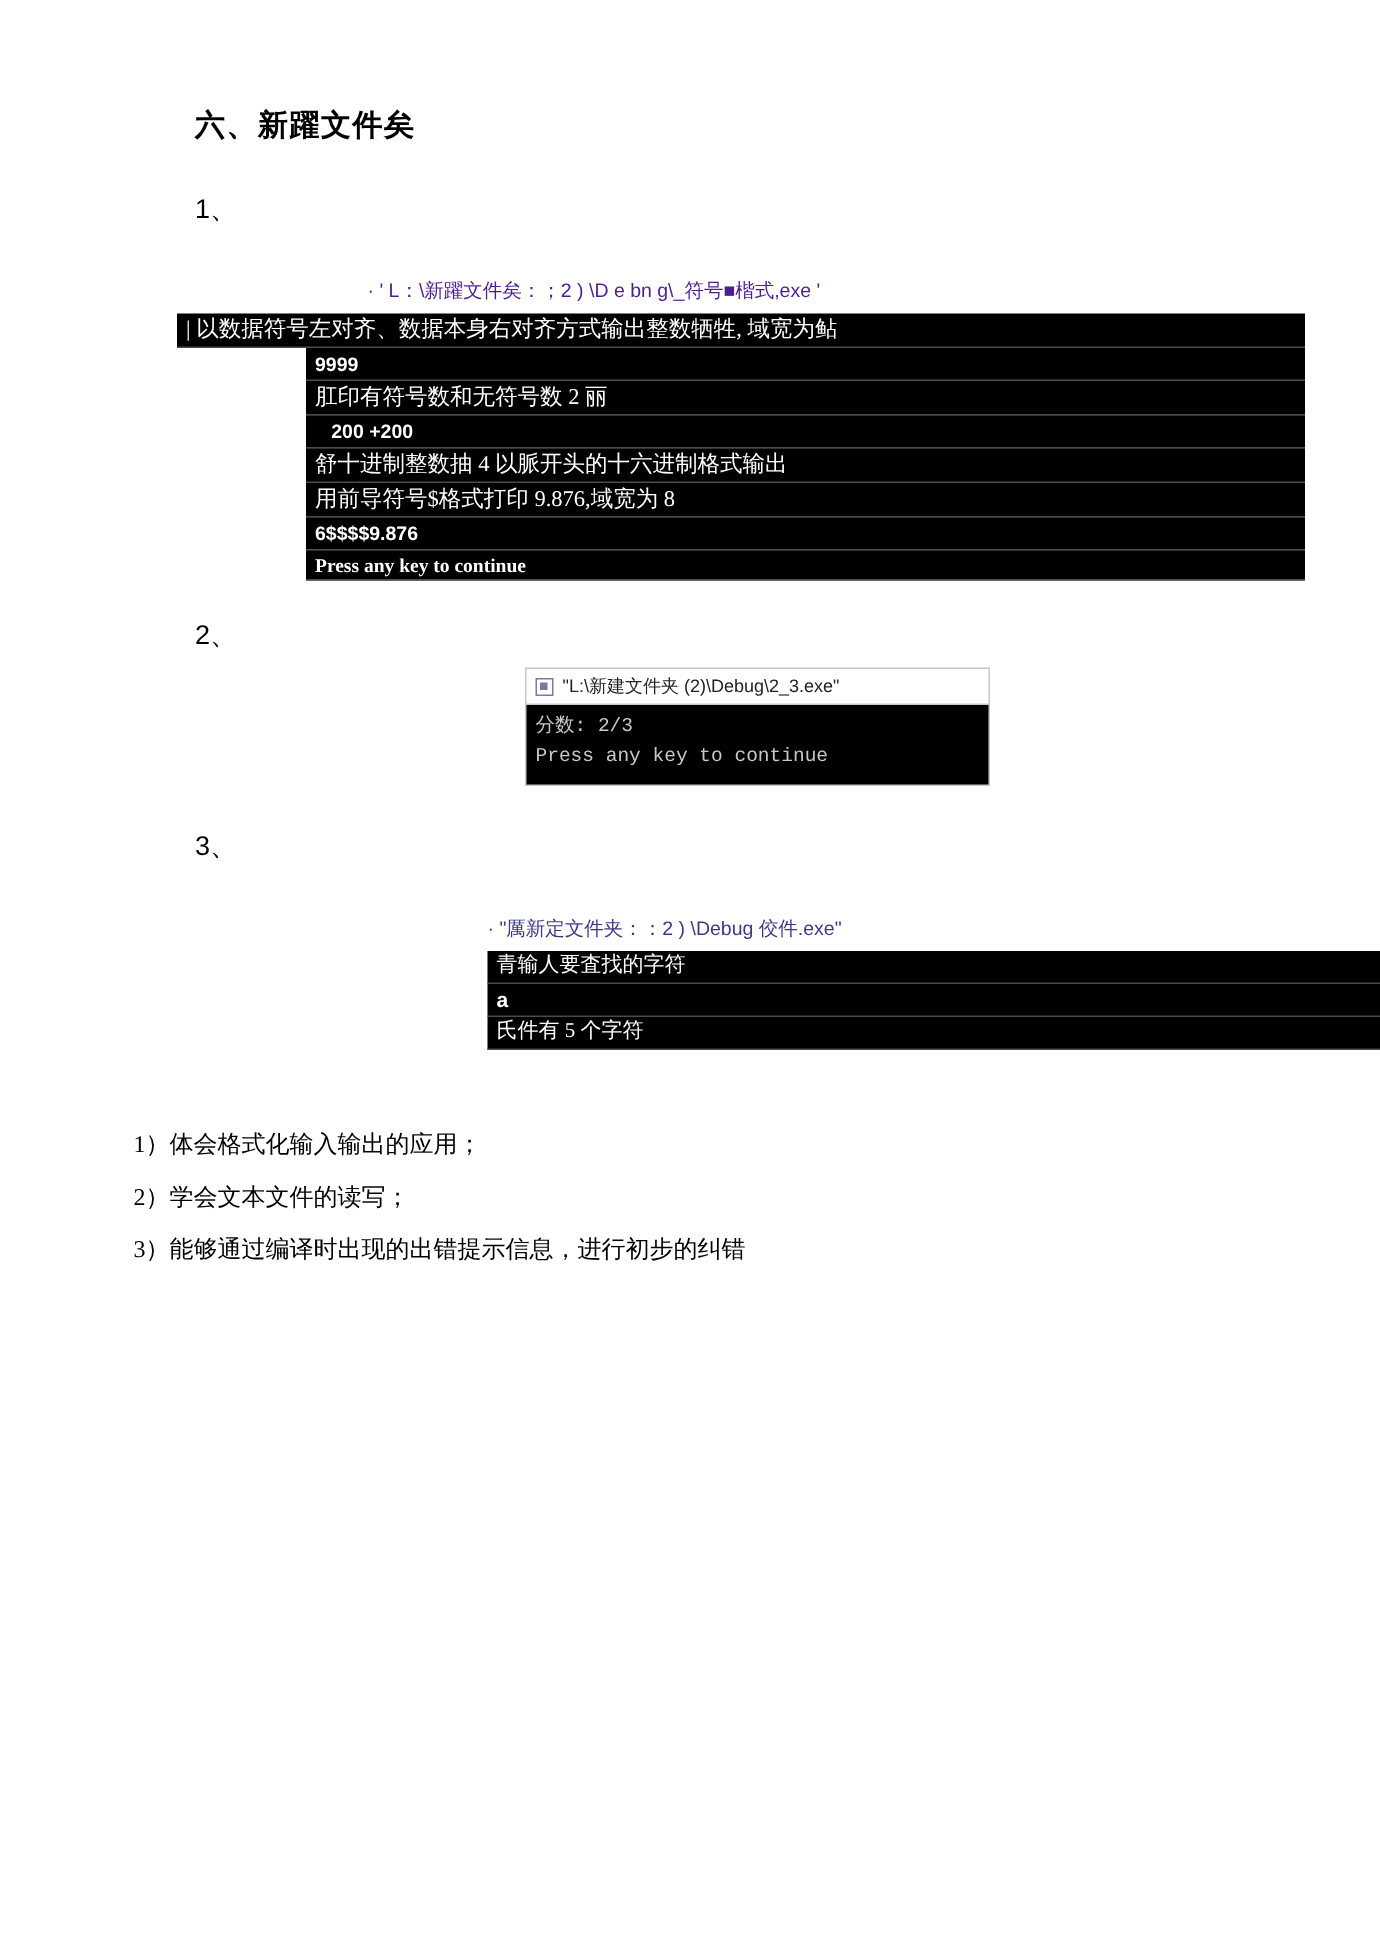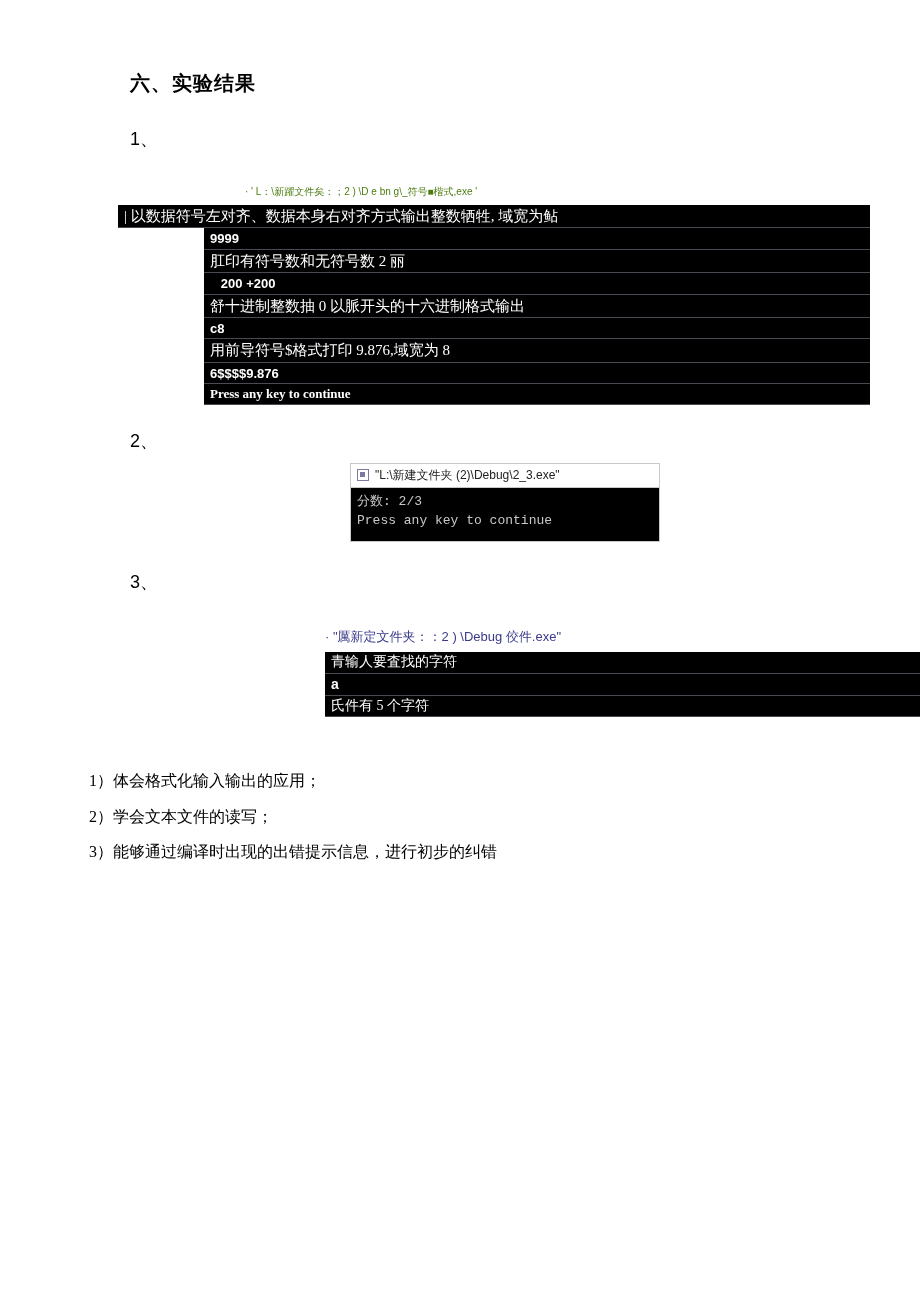--- a/index.html
+++ b/index.html
@@ -21,22 +21,22 @@
     margin-bottom: 30px;
     letter-spacing: 1px;
   }
   .sec-num {
     font-size: 18px;
     margin-left: 130px;
     margin-bottom: 10px;
     font-family: Arial, sans-serif;
   }
   .path-label {
-    font-size: 10px;
-    color: #4d7c0f;
+    font-size: 13px;
+    color: #4c1d95;
     margin-left: 245px;
     margin-bottom: 6px;
     font-family: Arial, "SimSun", sans-serif;
   }
   .console-block {
     margin-left: 118px;
     margin-right: 50px;
     background: #ffffff;
   }
   .console-row {
@@ -119,34 +119,33 @@
     font-size: 16px;
     line-height: 2.2;
   }
   .pts .row { display: block; }
 </style>
 </head>
 <body>
 
 <div class="page">
 
-  <div class="heading">六、实验结果</div>
+  <div class="heading">六、新躍文件矣</div>
 
   <div class="sec-num">1、</div>
   <div class="spacer-small"></div>
 
   <div class="path-label">· ' L：\新躍文件矣：；2 ) \D e bn g\_符号■楷式,exe '</div>
 
   <div class="console-block">
     <div class="console-row cn">| 以数据符号左对齐、数据本身右对齐方式输出整数牺牲, 域宽为鲇</div>
     <div class="console-row small bold indent1">9999</div>
     <div class="console-row cn indent1">肛印有符号数和无符号数 2 丽</div>
     <div class="console-row small bold indent1">   200 +200</div>
-    <div class="console-row cn indent1">舒十进制整数抽 0 以脈开头的十六进制格式输出</div>
-    <div class="console-row small bold indent1">c8</div>
+    <div class="console-row cn indent1">舒十进制整数抽 4 以脈开头的十六进制格式输出</div>
     <div class="console-row cn indent1">用前导符号$格式打印 9.876,域宽为 8</div>
     <div class="console-row small bold indent1">6$$$$9.876</div>
     <div class="console-row eng indent1">Press any key to continue</div>
   </div>
 
   <div class="spacer-small"></div>
 
   <div class="sec-num">2、</div>
 
   <div class="win2-wrap">

